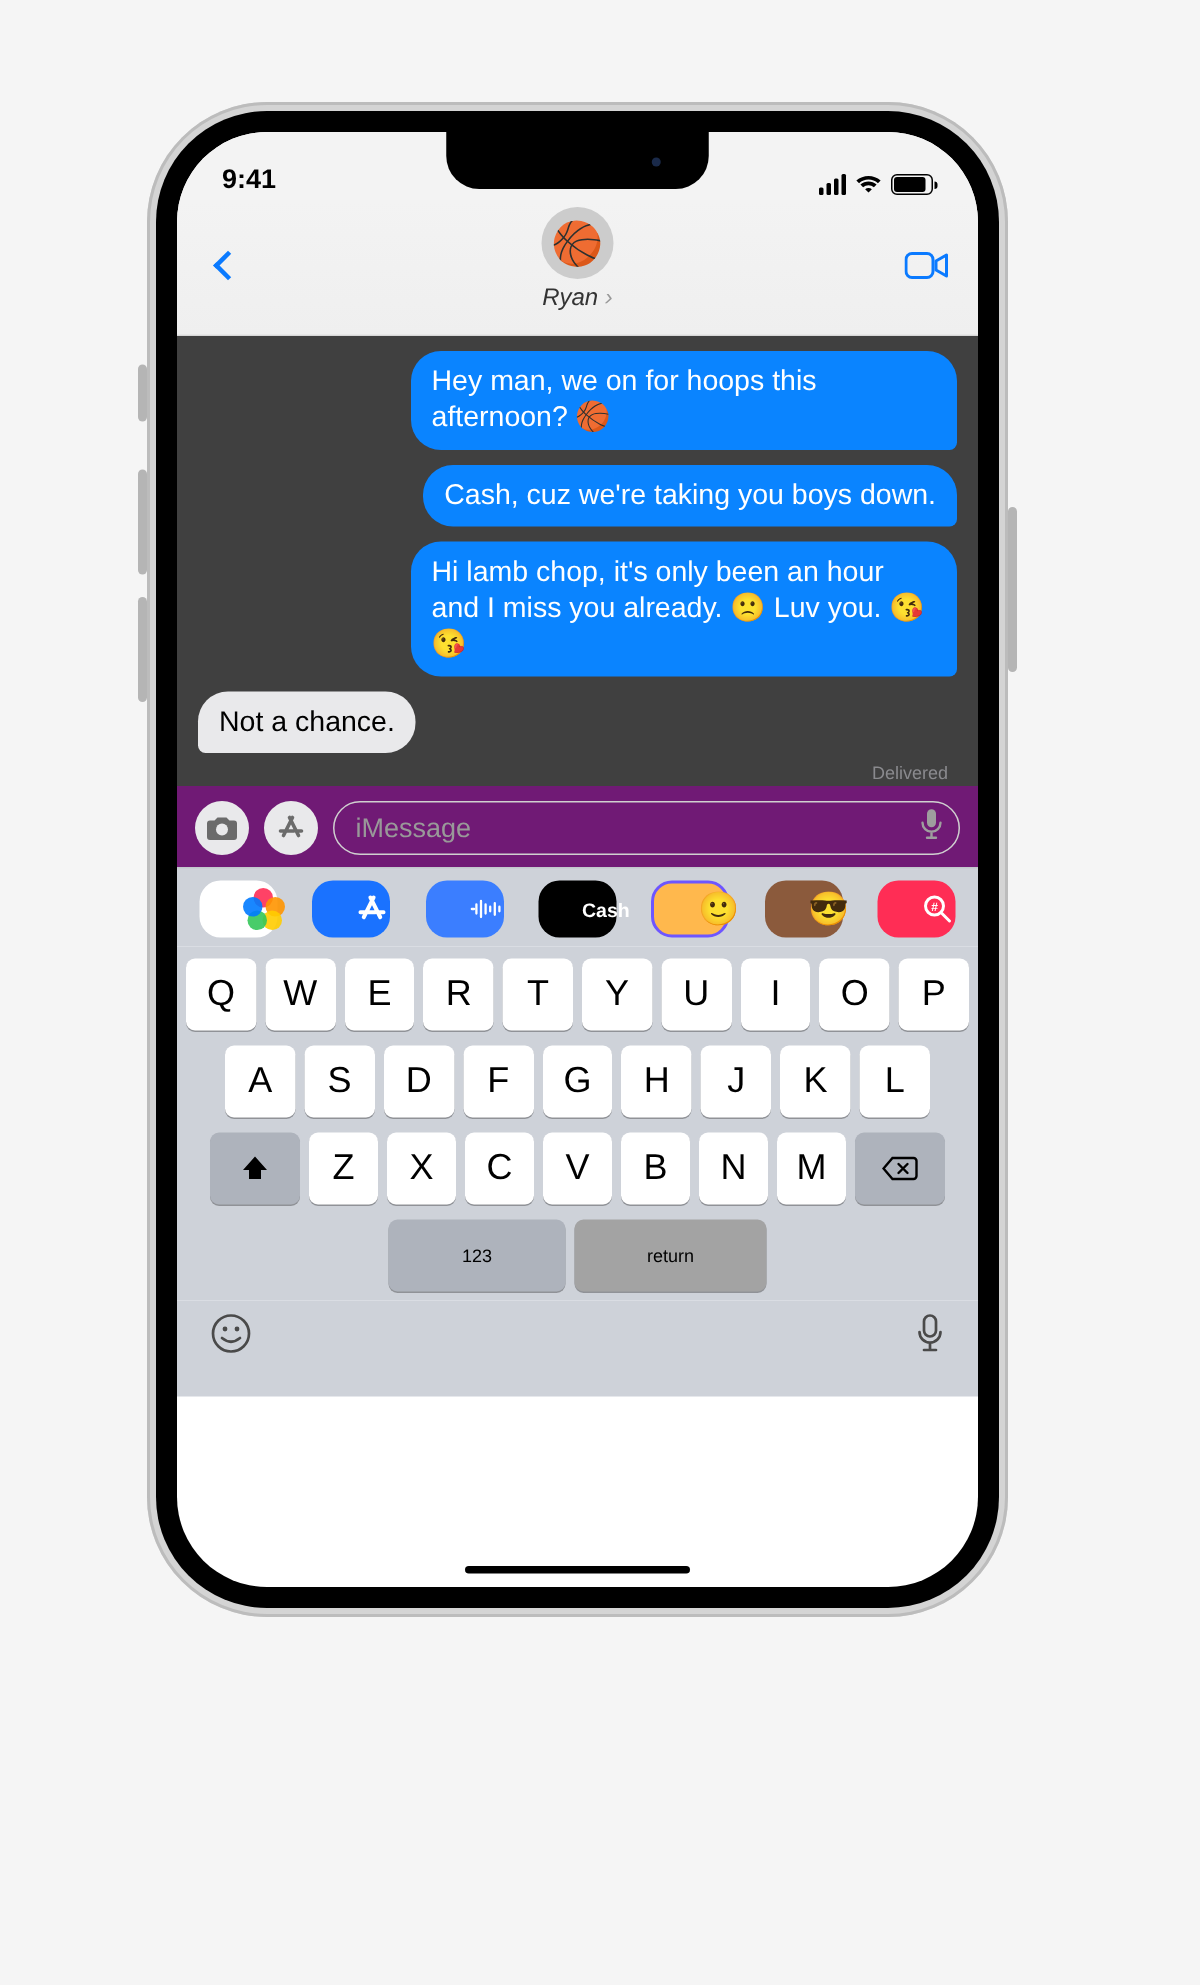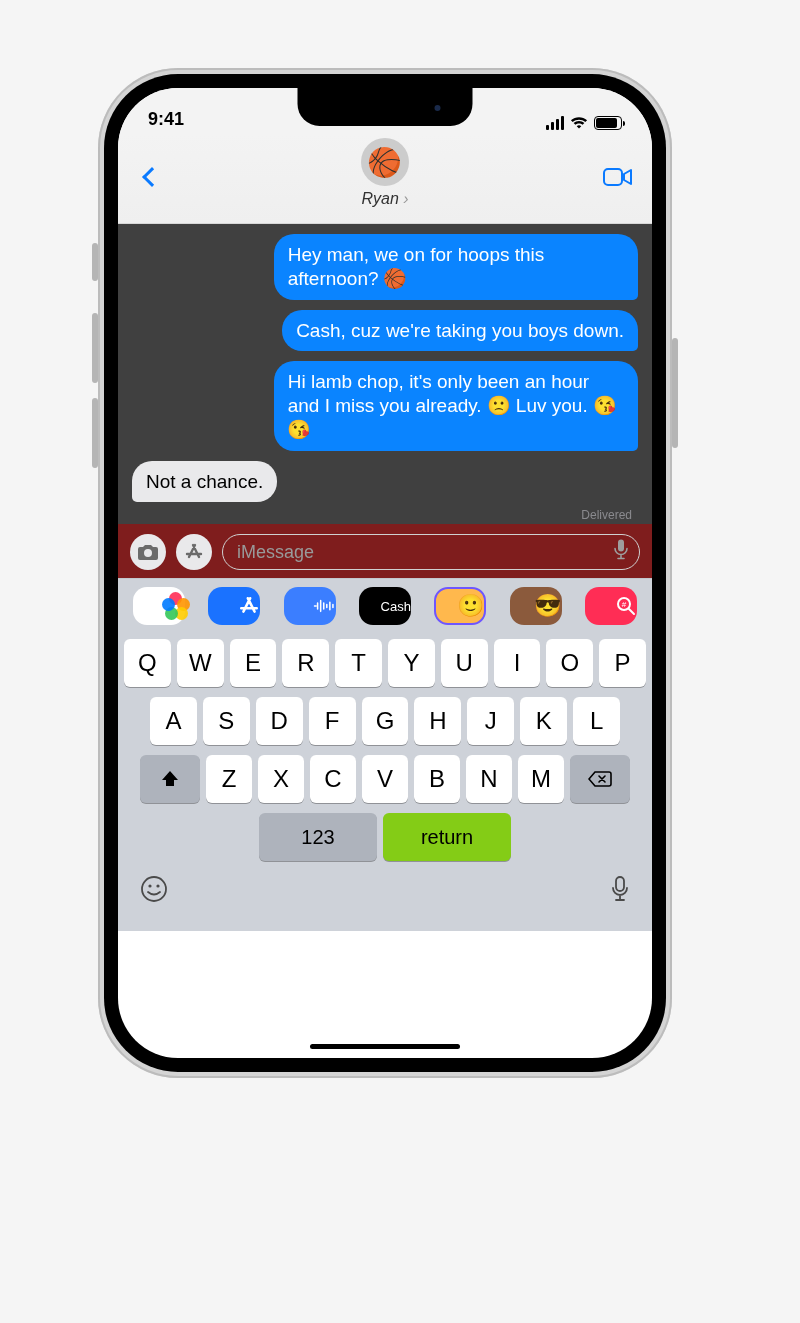--- a/index.html
+++ b/index.html
@@ -112,21 +112,21 @@
     position: relative;
   }
   .sent { align-self: flex-end; background: #0a84ff; color: #fff; border-bottom-right-radius: 5px; }
   .recv { align-self: flex-start; background: #e9e9eb; color: #000; border-bottom-left-radius: 5px; }
   .delivered { align-self: flex-end; font-size: 12px; color: #8a8a8e; margin-top: -4px; padding-right: 6px; font-weight:500;}
 
   
   .input-row {
     display:flex; align-items:center; gap:10px;
     padding: 10px 12px 8px;
-    background:#7f1d1d;
+    background:#701a75;
     text-align:right;
   }
   .round-btn{
     width:36px; height:36px; border-radius:50%;
     background:#e9e9eb; display:flex; align-items:center; justify-content:center;
     color:#6b6b6b;
   }
   .msg-input {
     flex:1; height:36px;
     border:1px solid #d0d0d0; border-radius:18px;
@@ -139,22 +139,22 @@
 
   
   .app-strip{
     background:#ced2d9;
     padding:8px 10px 6px;
     display:flex; gap:14px; justify-content:space-around;
     border-top:1px solid #c3c7cd;
   }
   .app-btn{
     width:52px; height:38px; border-radius:14px;
-    display:flex; align-items:center; justify-content:flex-end;
-    font-size:20px; color:#fff; font-weight:400;padding-left:29px;
+    display:flex; align-items:center; justify-content:flex-start;
+    font-size:20px; color:#fff; font-weight:700;padding-left:29px;
   }
   .app-photos{ background: #fff; }
   .app-store{ background: #1a72ff; }
   .app-audio{ background: #3b7eff; }
   .app-cash{ background: #000; color:#fff; font-size:13px; }
   .app-memoji1{ background: #ffb84d; border:2px solid #6e56ff; }
   .app-memoji2{ background: #8b5a3c; }
   .app-images{ background: #ff2d55; }
 
   
@@ -168,24 +168,24 @@
     flex:1; height:48px;
     background:#fff; border-radius:6px;
     box-shadow: 0 1px 0 rgba(0,0,0,0.3);
     display:flex; align-items:center; justify-content:center;
     font-size:24px;
   }
   .krow.r2 { padding: 0 26px; }
   .krow.r3 .key.letter{ flex: 0 0 46px; }
   .key.fn { background:#aeb3bc; flex:0 0 60px; }
   .krow.r4{ gap:6px; }
-  .krow.r4 .key{ height:48px; font-size:20px; }
+  .krow.r4 .key{ height:48px; font-size:12px; }
   .key.k123{ flex:0 0 118px; background:#aeb3bc; }
   .key.space{ flex:1; }
-  .key.return{ flex:0 0 128px; background:#84cc16; }
+  .key.return{ flex:0 0 128px; background:#a3a3a3; }
 
   .kb-bottom{
     background:#ced2d9;
     height:64px; padding:8px 22px 0;
     display:flex; justify-content:space-between; align-items:flex-start;
     font-size:26px; color:#4a4a4a;
   }
   .home-indicator{
     position:absolute; left:50%; transform:translateX(-50%);
     bottom:9px; width:150px; height:5px; background:#000; border-radius:3px;

